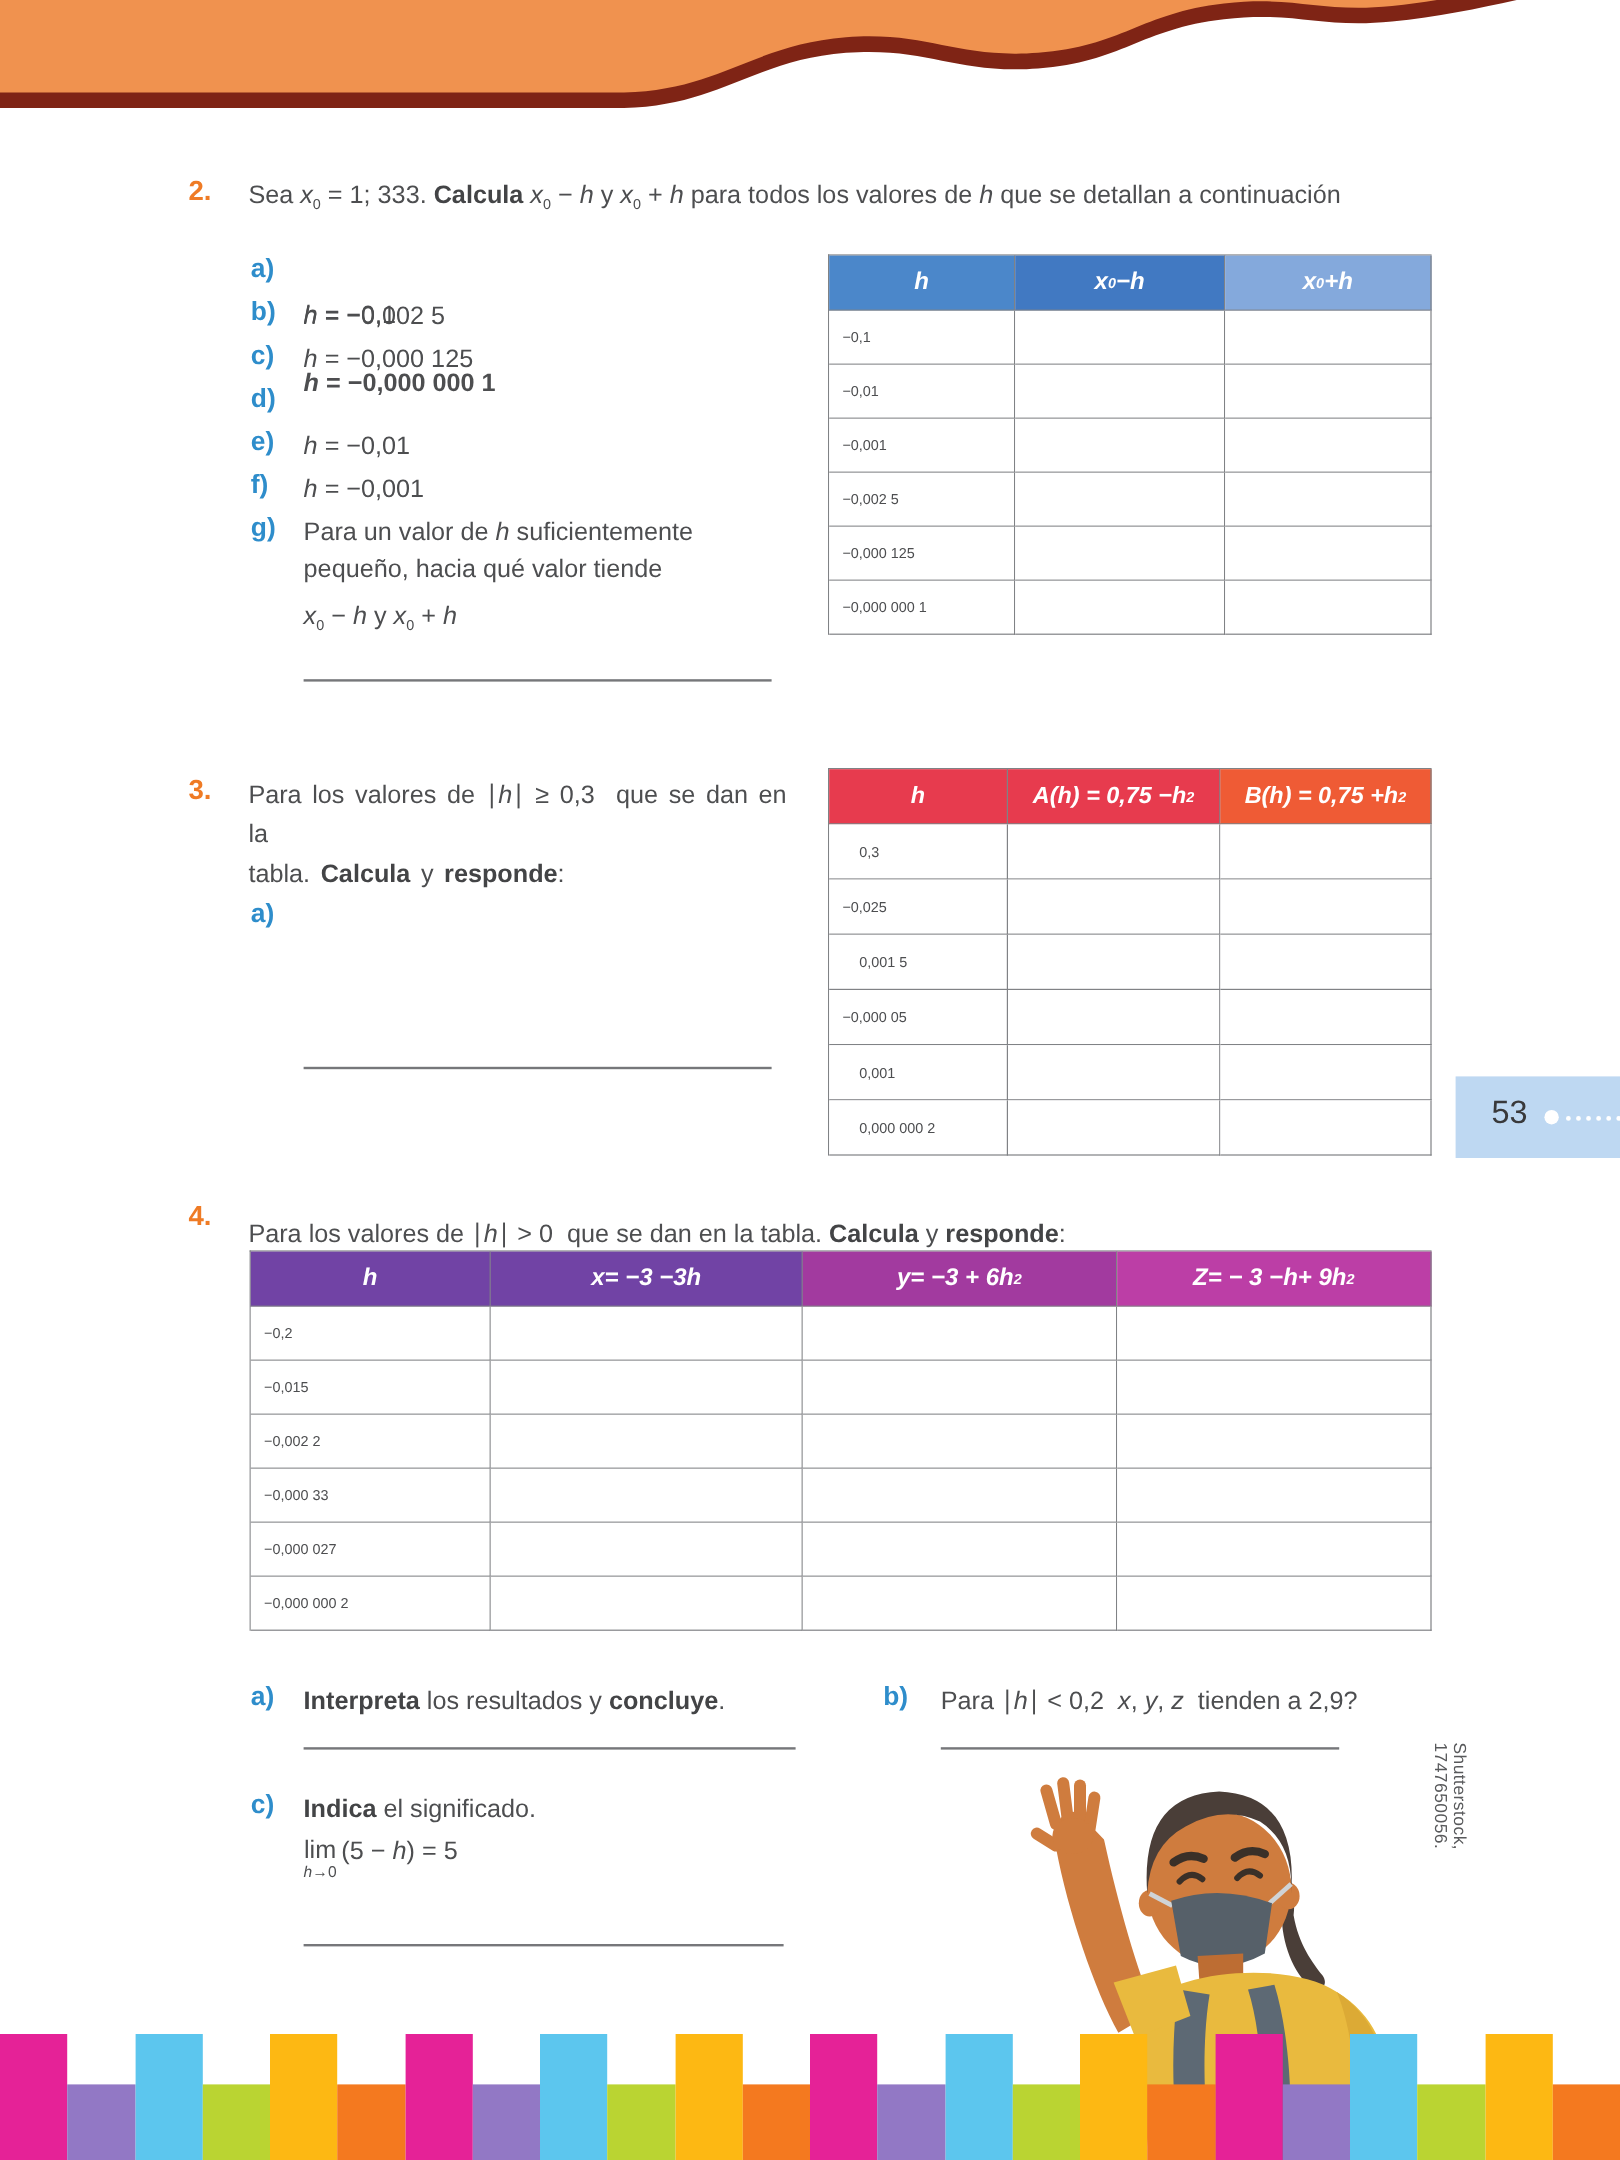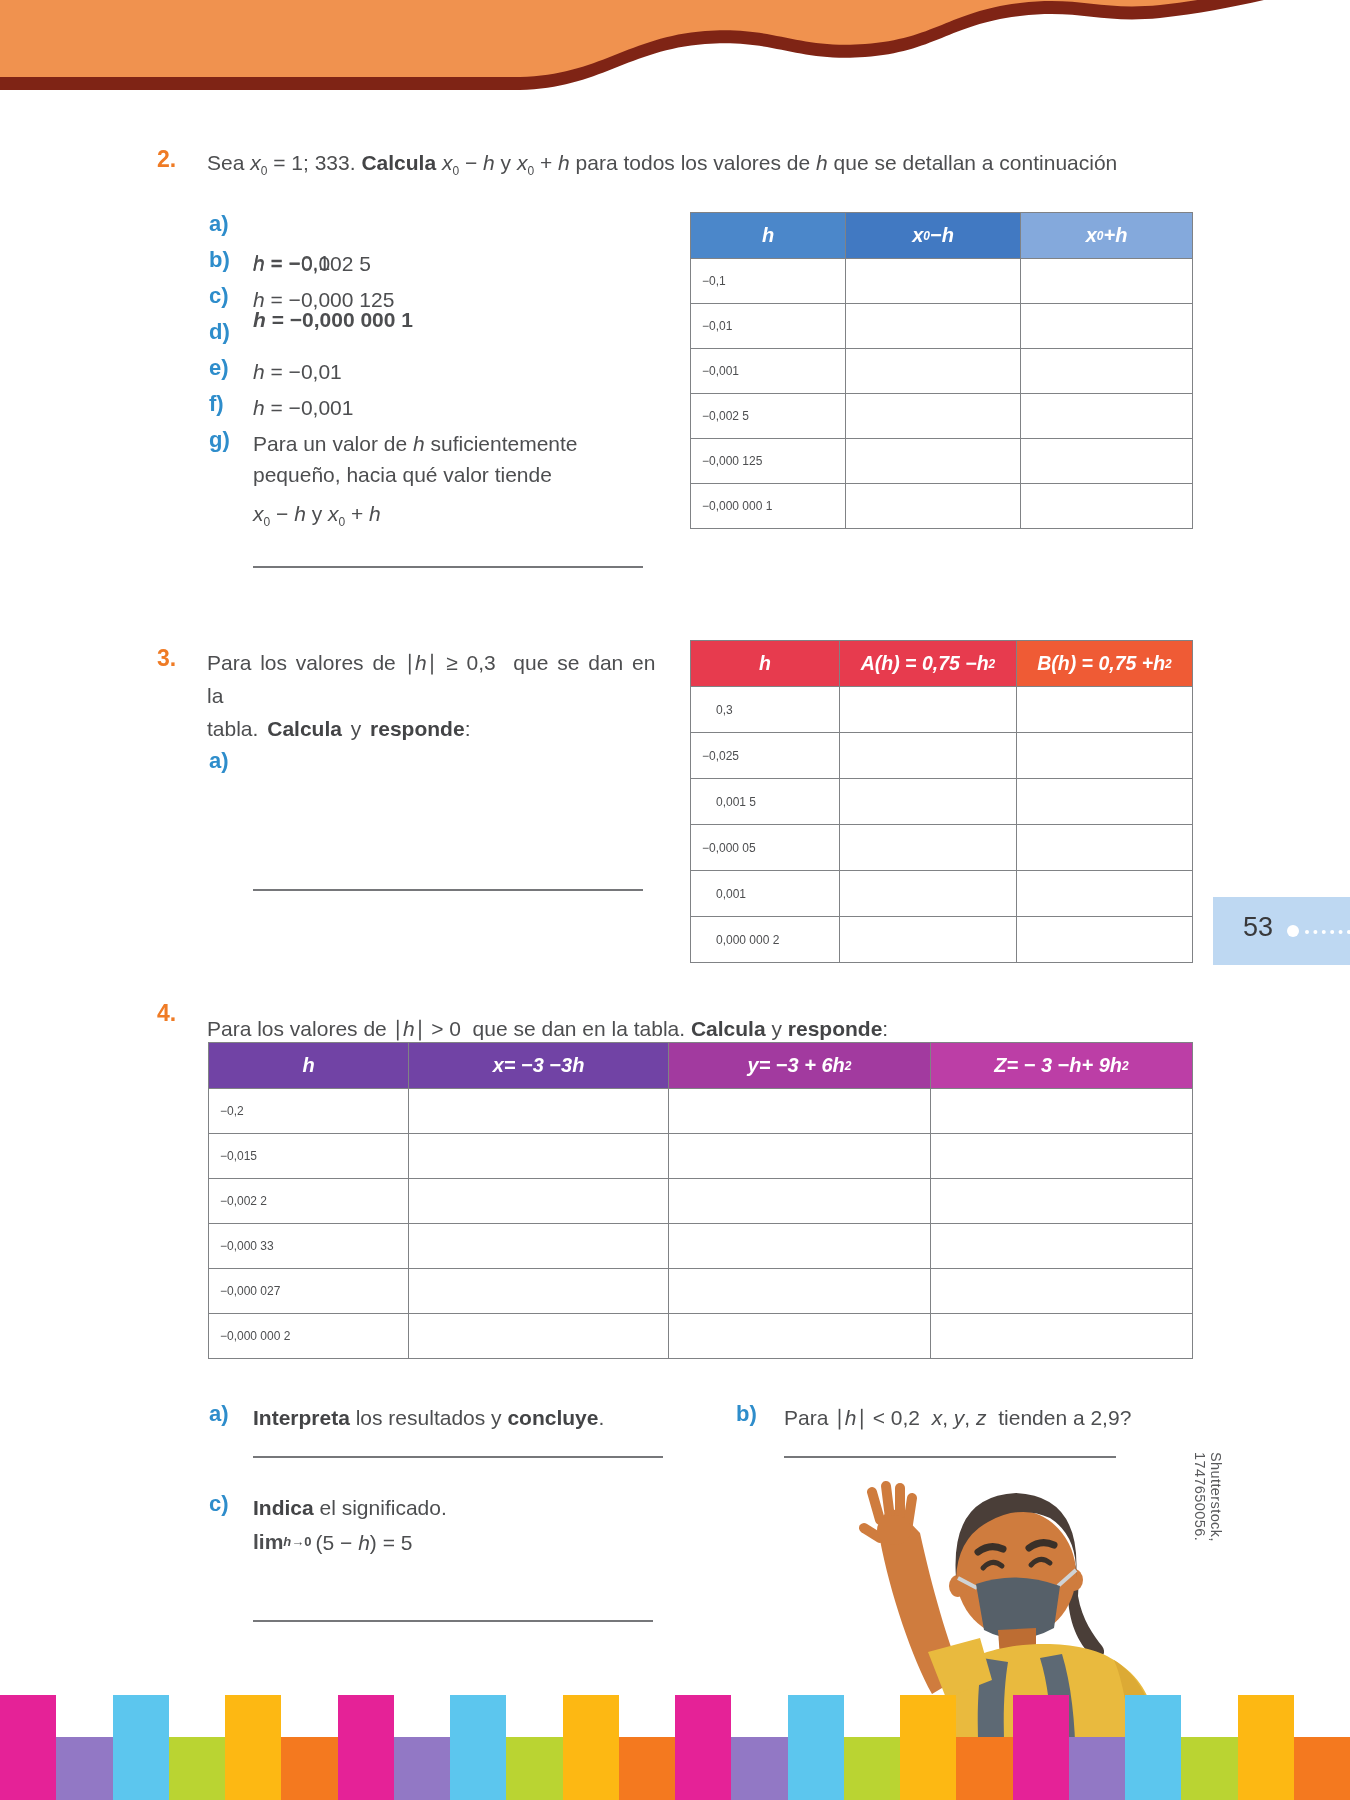--- a/index.html
+++ b/index.html
@@ -32,21 +32,21 @@
   #table4{left:208px;top:1042px;}
   
   .answer-line{border-bottom:2px solid #76777a;height:0;}
   
   #page-tab{left:1213px;top:897px;width:161px;height:68px;background:#bed8f2;}
   #page-tab .num{position:absolute;left:30px;top:15px;font-size:27px;color:#39393b;}
   #page-tab .dot{position:absolute;left:74px;top:28px;width:12px;height:12px;border-radius:50%;background:#ffffff;}
   #page-tab .dots{position:absolute;left:92px;top:33px;width:46px;border-top:4px dotted #ffffff;}
   
   #limit-formula{display:flex;align-items:flex-start;font-size:21px;color:#4d4e50;}
-  #limit-formula .lim-stack{display:inline-flex;flex-direction:row;align-items:center;margin-right:4px;font-weight:bold;}
+  #limit-formula .lim-stack{display:inline-flex;flex-direction:column;align-items:center;margin-right:4px;}
   #limit-formula .lim-sub{font-size:13px;margin-top:-2px;}
   #limit-formula .expr{padding-top:1px;}
   
   #credit{left:1192px;top:1452px;height:180px;writing-mode:vertical-rl;
           font-size:14.5px;color:#58595b;letter-spacing:.4px;}
   
   #footer-bars{left:0;top:0;width:1350px;height:1800px;pointer-events:none;}
   .bar{position:absolute;bottom:0;width:56.25px;}
   
   #student{left:850px;top:1478px;}

